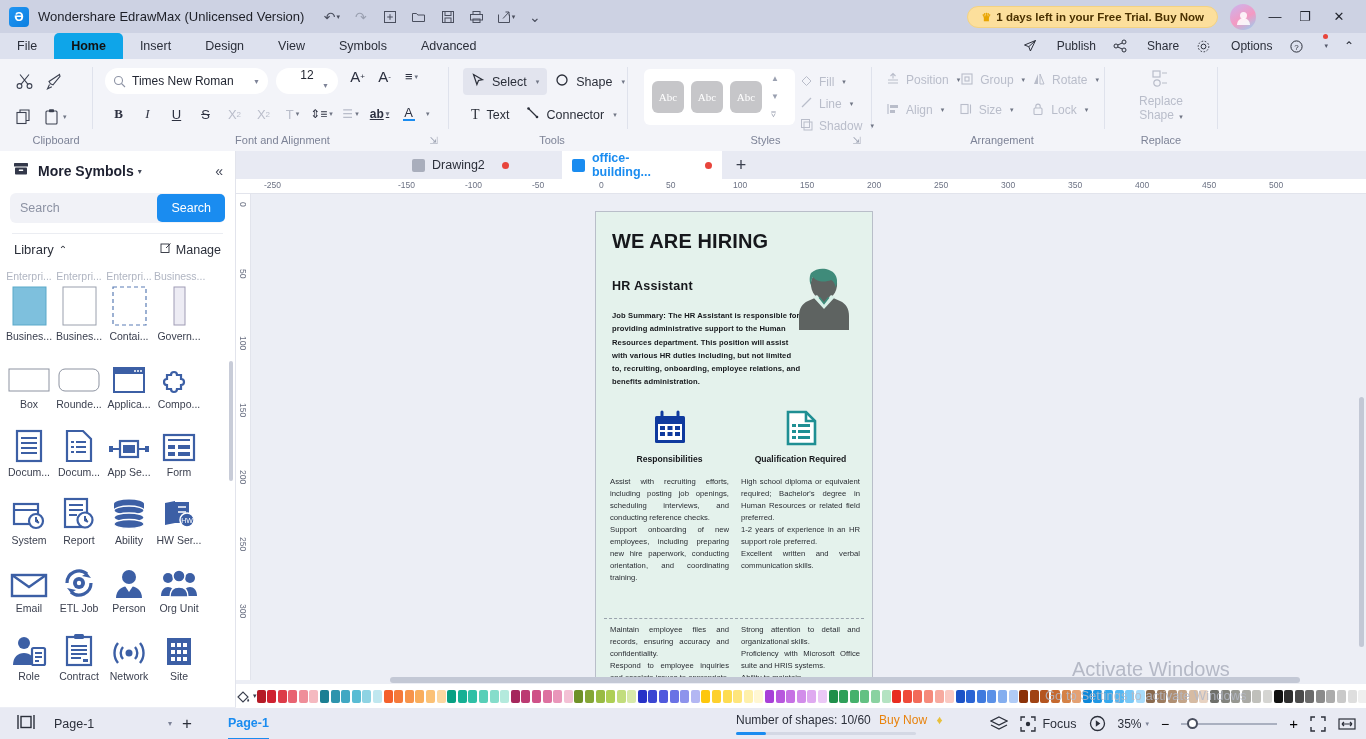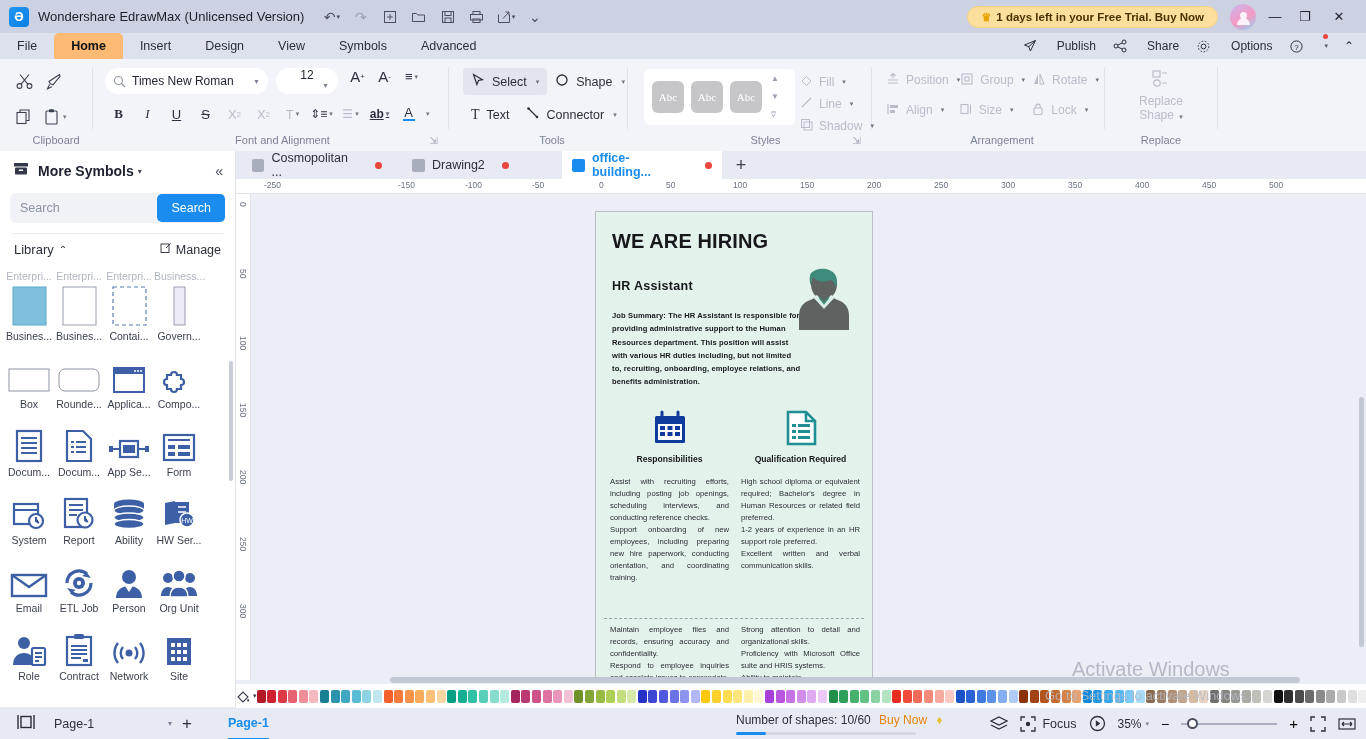--- a/index.html
+++ b/index.html
@@ -52,21 +52,21 @@
   
   .menubar {
     position: absolute; top: 33px; left: 0; width: 1366px; height: 26px;
     background: #dde1ee; display: flex; align-items: flex-end;
   }
   .mitem {
     height: 26px; padding: 0 17px; display: flex; align-items: center;
     font-size: 12.5px; color: #2b2f3a;
   }
   .mitem.active {
-    background: #fdba74; font-weight: bold; color: #111;
+    background: #0ea5e9; font-weight: bold; color: #111;
     border-radius: 5px 5px 0 0;
   }
   .menu-right { position: absolute; right: 6px; top: 0; height: 26px; display: flex; align-items: center; gap: 3px; }
   .mr {
     display: flex; align-items: center; gap: 20px; padding: 0 7px; height: 22px;
     font-size: 12px; color: #2b2f3a;
   }
   .mr svg { display:block; }
   .helpdot { position: relative; }
   .helpdot::after {
@@ -958,25 +958,20 @@
               </g>
             </svg>
           </div>
         <div class="lb">Site</div>
       </div>
     </div>
     <div class="scrollv"></div>
   </div>
 
   <div class="tabsbar">
-    <div class="dtab" style="left:6px;width:150px;">
-      <span class="tabico"></span>
-      <span>Cosmopolitan ...</span>
-      <span class="dot"></span>
-    </div>
     <div class="dtab" style="left:166px;width:150px;">
       <span class="tabico"></span>
       <span>Drawing2</span>
       <span class="dot"></span>
     </div>
     <div class="dtab on" style="left:326px;width:160px;">
       <span class="tabico"></span>
       <span>office-building...</span>
       <span class="dot"></span>
     </div>

